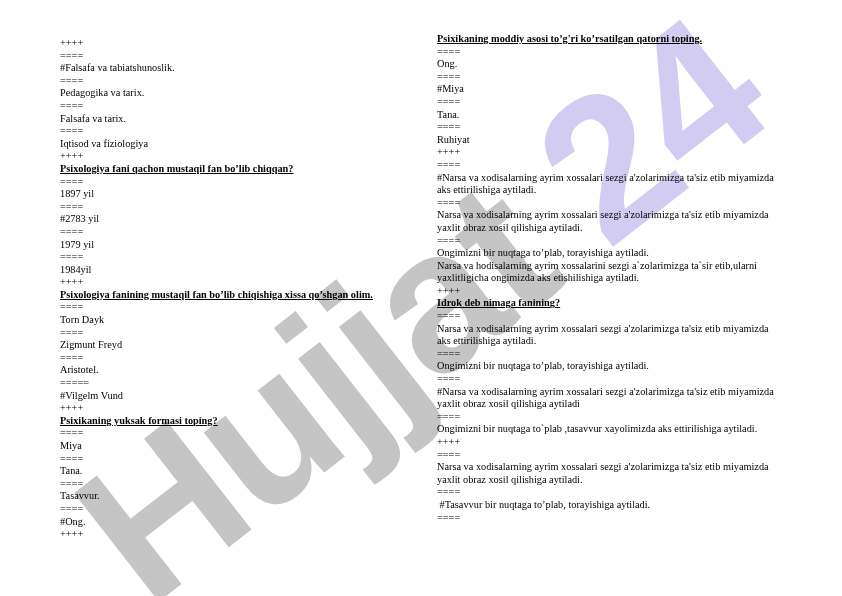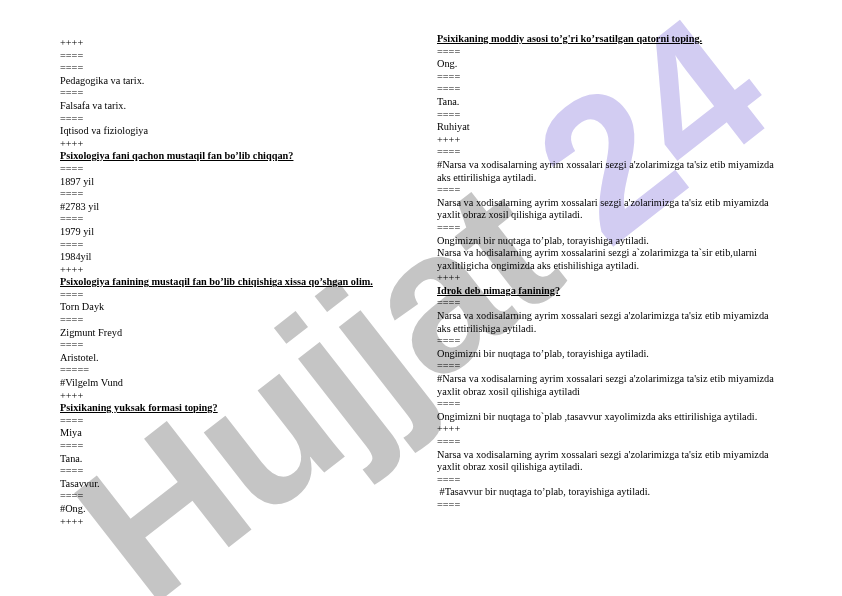--- a/index.html
+++ b/index.html
@@ -43,20 +43,21 @@
 </head>
 <body>
 
 <div class="page">
 
   <div class="watermark"><span class="wm-gray" style="color: rgb(197, 197, 197);">Hujjat</span> <span class="wm-purple" style="color: rgb(210, 204, 242);">24</span></div>
 
   <div class="col" id="col-left">
       <div class="line">++++</div>
       <div class="line">====</div>
+      <div class="line">#Falsafa va tabiatshunoslik.</div>
       <div class="line">====</div>
       <div class="line">Pedagogika va tarix.</div>
       <div class="line">====</div>
       <div class="line">Falsafa va tarix.</div>
       <div class="line">====</div>
       <div class="line">Iqtisod va fiziologiya</div>
       <div class="line">++++</div>
       <div class="line bold">Psixologiya fani qachon mustaqil fan bo’lib chiqqan?</div>
       <div class="line">====</div>
       <div class="line">1897 yil</div>
@@ -86,20 +87,21 @@
       <div class="line">Tasavvur.</div>
       <div class="line">====</div>
       <div class="line">#Ong.</div>
       <div class="line">++++</div>
     </div>
   <div class="col" id="col-right">
       <div class="line bold">Psixikaning moddiy asosi to’g'ri ko’rsatilgan qatorni toping.</div>
       <div class="line">====</div>
       <div class="line">Ong.</div>
       <div class="line">====</div>
+      <div class="line">#Miya</div>
       <div class="line">====</div>
       <div class="line">Tana.</div>
       <div class="line">====</div>
       <div class="line">Ruhiyat</div>
       <div class="line">++++</div>
       <div class="line">====</div>
       <div class="line">#Narsa va xodisalarning ayrim xossalari sezgi a'zolarimizga ta'siz etib miyamizda
 aks ettirilishiga aytiladi.</div>
       <div class="line">====</div>
       <div class="line">Narsa va xodisalarning ayrim xossalari sezgi a'zolarimizga ta'siz etib miyamizda

